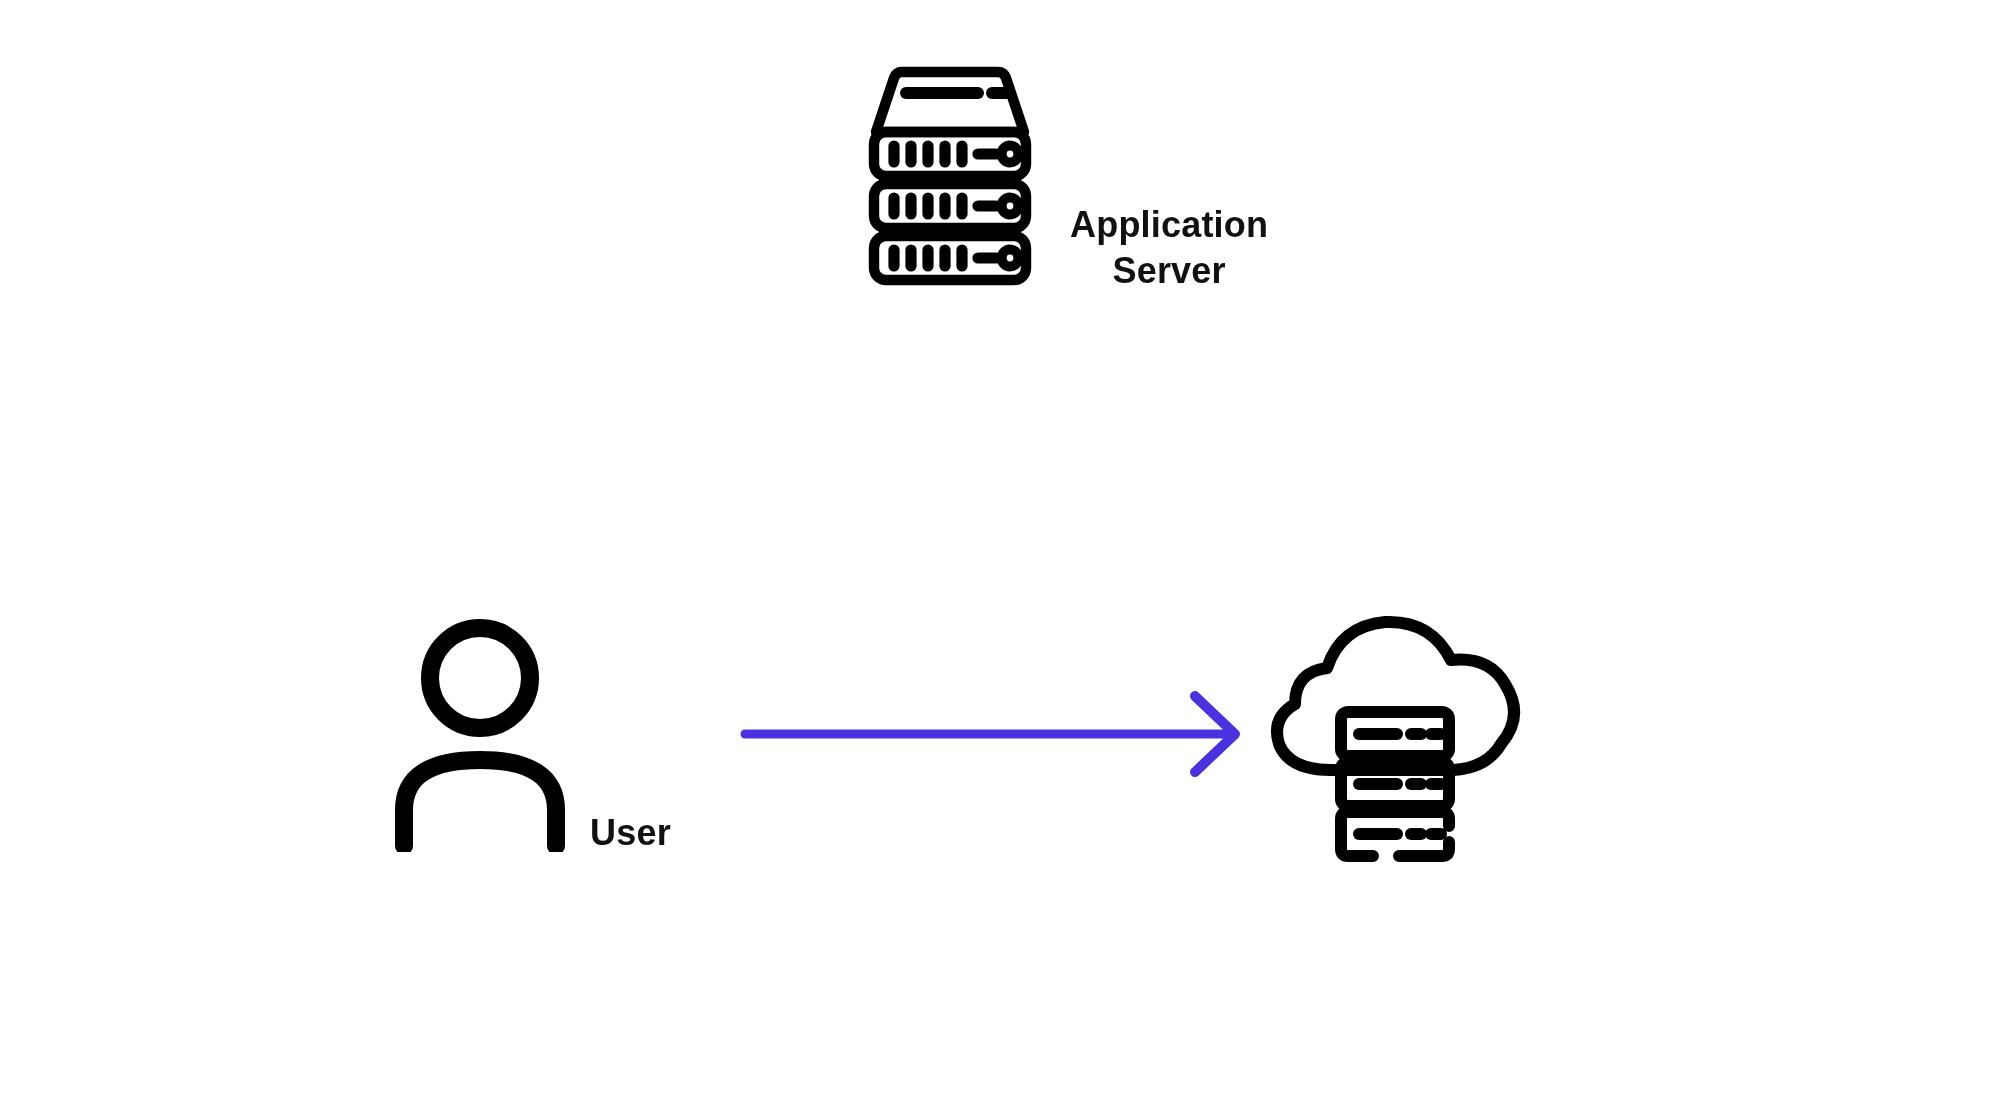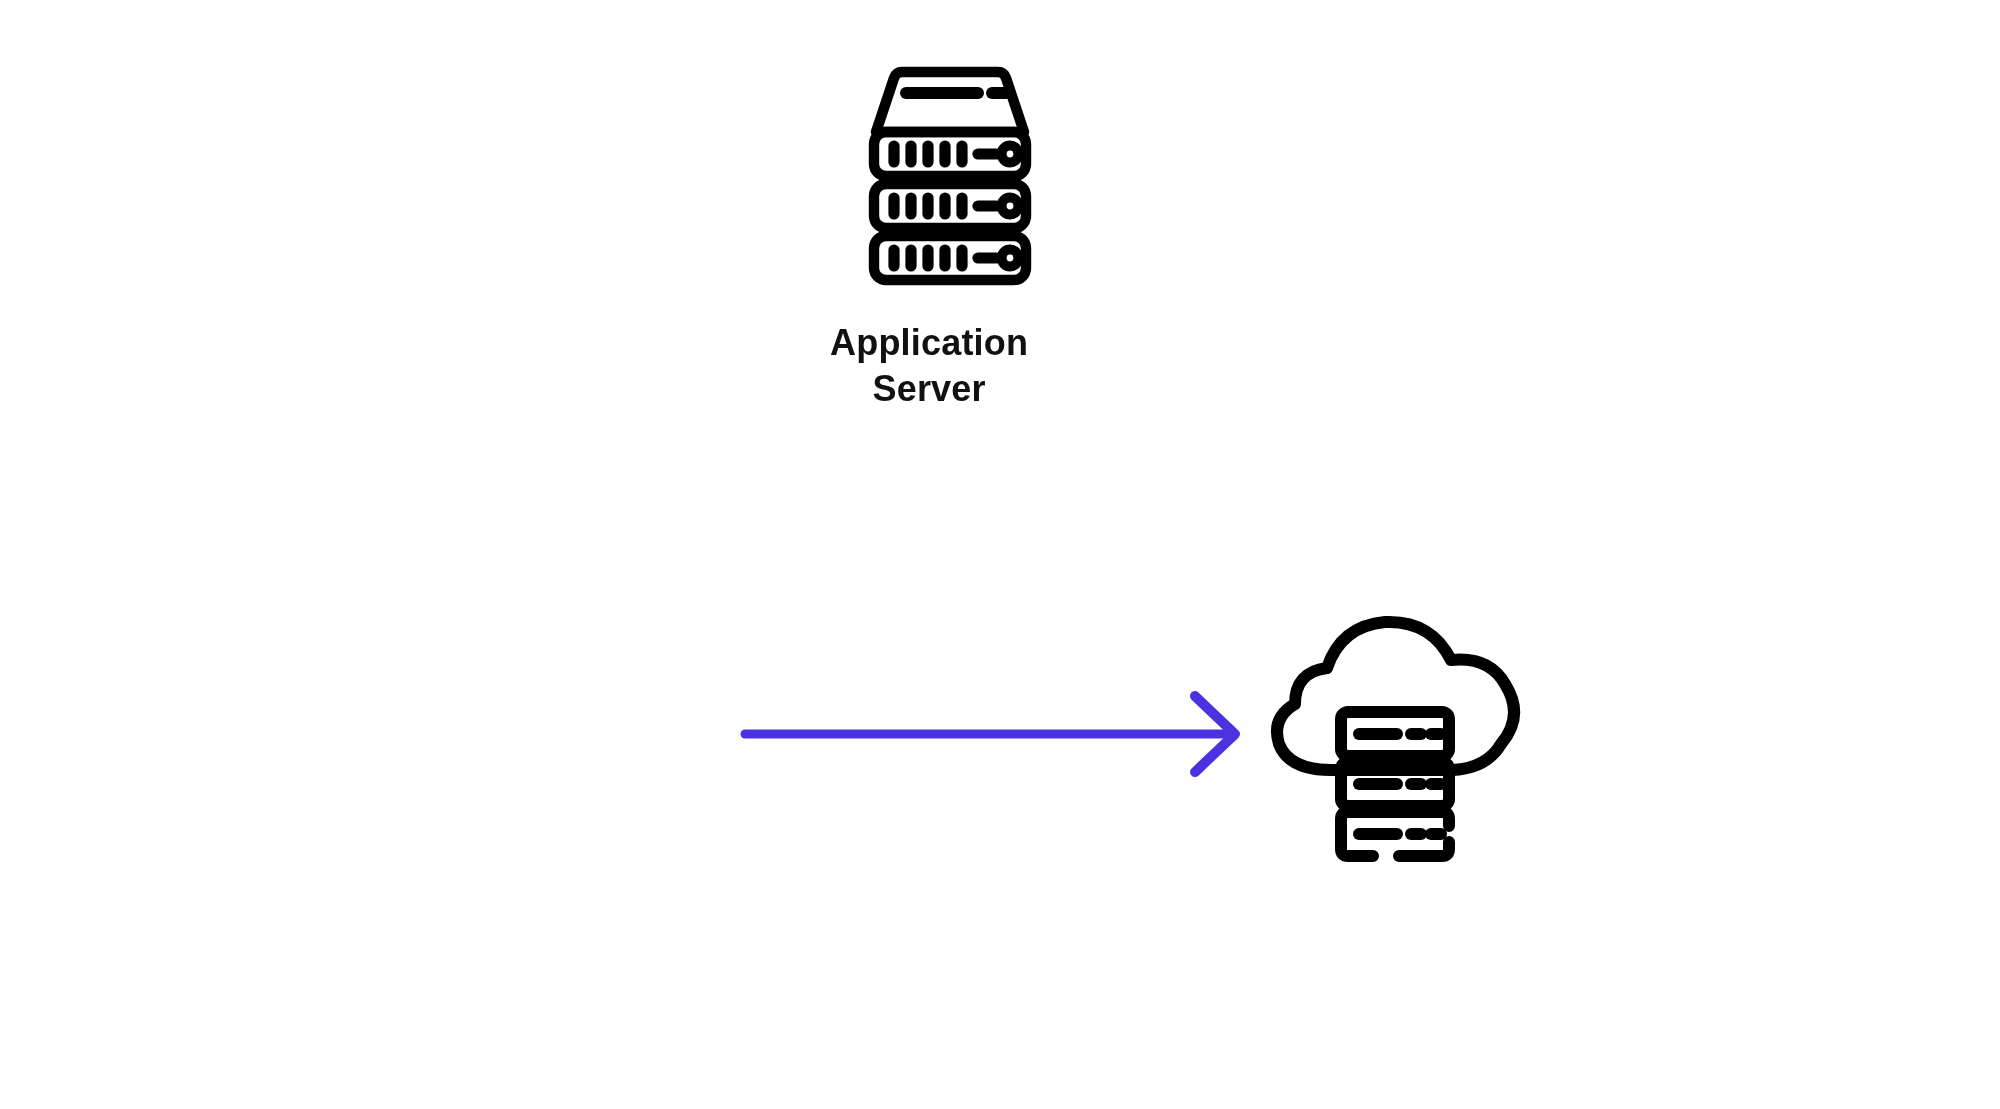--- a/index.html
+++ b/index.html
@@ -17,22 +17,22 @@
 
   .canvas {
     position: absolute;
     inset: 0;
     background: #ffffff;
   }
 
   .node {
     position: absolute;
     display: flex;
-    flex-direction: column;
-    align-items: flex-start;
+    flex-direction: row;
+    align-items: flex-end;
   }
 
   .node-icon {
     display: block;
   }
 
   .node-label {
     margin-top: 14px;
     text-align: center;
     font-weight: bold;
@@ -122,20 +122,29 @@
         <line x1="57.5" y1="100" x2="57.5" y2="108" stroke-width="5.6"></line>
         <line x1="66" y1="100" x2="66" y2="108" stroke-width="5.6"></line>
         <line x1="74" y1="104" x2="83" y2="104" stroke-width="5.6"></line>
         <circle cx="90" cy="104" r="4.2" stroke-width="5"></circle>
       </svg>
     </span>
     <div class="node-label">Application
 Server</div>
   </div>
 
+  <div class="node" id="node-user">
+    <span class="node-icon">
+      <svg width="220" height="240" viewBox="0 0 110 120" fill="none" stroke="#000000" stroke-width="9" stroke-linecap="round" stroke-linejoin="round" aria-hidden="true">
+        <circle cx="55" cy="33" r="25"></circle>
+        <path d="M17 117 L17 99 Q17 74 55 74 Q93 74 93 99 L93 117"></path>
+      </svg>
+    </span>
+    <div class="node-label">User</div>
+  </div>
 
   <div class="node" id="node-cloud">
     <span class="node-icon">
       <svg width="300" height="270" viewBox="0 0 150 135" fill="none" stroke="#000000" stroke-width="6" stroke-linecap="round" stroke-linejoin="round" aria-hidden="true">
 
         <path d="M43 85
                  Q22 85 17 72
                  Q13 59 25 52
                  Q25 36 41 34
                  Q48 13 70 11

